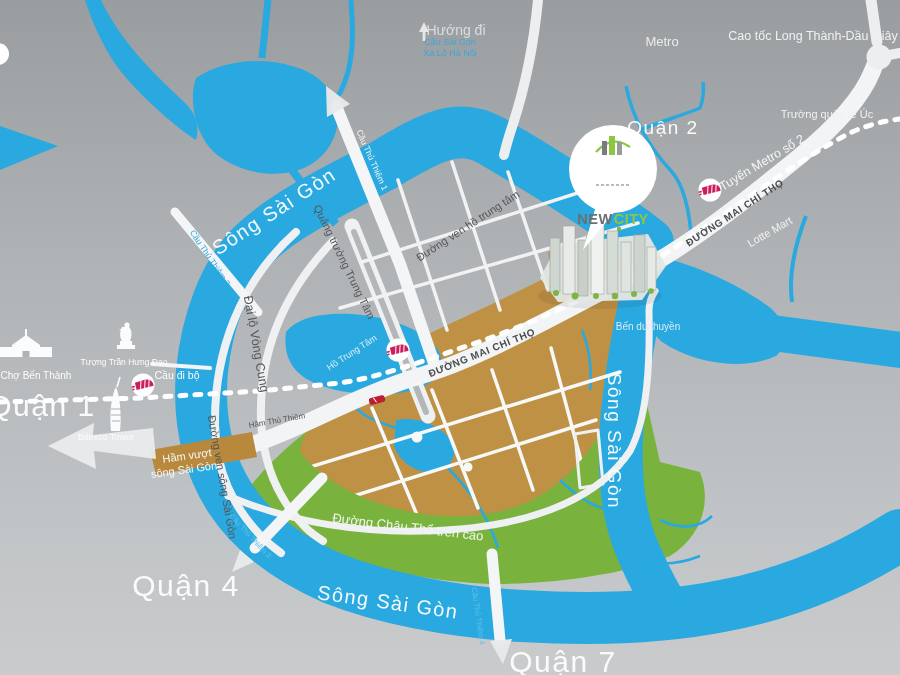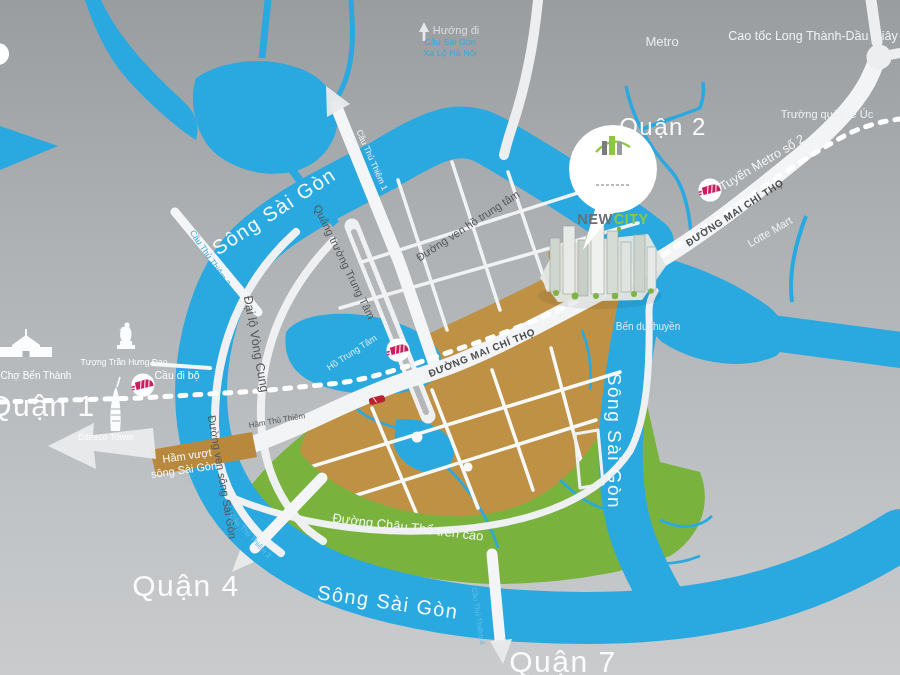--- a/index.html
+++ b/index.html
@@ -187,26 +187,26 @@
       <path d="M596,152 Q612,134 630,147" stroke="#8dc63f" stroke-width="2.2" fill="none"></path>
       <rect x="602" y="141" width="5" height="14" fill="#7A7B7E"></rect>
       <rect x="609" y="136" width="6" height="19" fill="#8dc63f"></rect>
       <rect x="617" y="142" width="5" height="13" fill="#9A9B9E"></rect>
     </g>
   </g>
 
   <circle cx="-2" cy="54" r="11" fill="#FFFFFF"></circle>
 </svg>
 
-  <div class="lbl" style="left:456px;top:30px;font-size:11px;color:#dadde0;text-align:right;">Hướng đi</div>
+  <div class="lbl" style="left:456px;top:30px;font-size:14px;color:#dadde0;text-align:right;">Hướng đi</div>
   <div class="lbl" style="left:450px;top:42px;font-size:9px;color:#3aa8da;">Cầu Sài Gòn</div>
   <div class="lbl" style="left:450px;top:53px;font-size:9px;color:#3aa8da;">Xa Lộ Hà Nội</div>
   <div class="lbl" style="left:662px;top:41px;font-size:13px;color:#e9ebec;">Metro</div>
   <div class="lbl" style="left:813px;top:36px;font-size:12.5px;color:#eff1f2;">Cao tốc Long Thành-Dầu Giây</div>
-  <div class="lbl big" style="left:663px;top:127px;font-size:24px;color:#fdfdfd;">Quận 2</div>
+  <div class="lbl big" style="left:663px;top:127px;font-size:19px;color:#fdfdfd;">Quận 2</div>
   <div class="lbl" style="left:827px;top:114px;font-size:11px;color:#eff1f2;">Trường quốc tế Úc</div>
   <div class="lbl" style="left:762px;top:163px;font-size:12.5px;color:#f4f6f7;--r:-31deg;">Tuyến Metro số 2</div>
   <div class="lbl bold" style="left:735px;top:213px;font-size:10px;color:#4b4c4e;--r:-33deg;">ĐƯỜNG MAI CHÍ THỌ</div>
   <div class="lbl" style="left:770px;top:232px;font-size:11px;color:#eef0f1;--r:-30deg;">Lotte Mart</div>
   <div class="lbl big" style="left:274px;top:211px;font-size:20px;color:#fbfdfe;--r:-33deg;">Sông Sài Gòn</div>
   <div class="lbl" style="left:372px;top:160px;font-size:8.5px;color:#f2f4f5;--r:66deg;">Cầu Thủ Thiêm 1</div>
   <div class="lbl" style="left:210px;top:258px;font-size:8.5px;color:#2fa8dc;--r:56deg;">Cầu Thủ Thiêm 2</div>
   <div class="lbl" style="left:344px;top:262px;font-size:11px;color:#55565a;--r:64deg;">Quảng trường Trung Tâm</div>
   <div class="lbl" style="left:468px;top:226px;font-size:11px;color:#55565a;--r:-33deg;">Đường ven hồ trung tâm</div>
   <div class="lbl" style="left:256px;top:344px;font-size:12.5px;color:#55565a;--r:80deg;">Đại lộ Vòng Cung</div>

